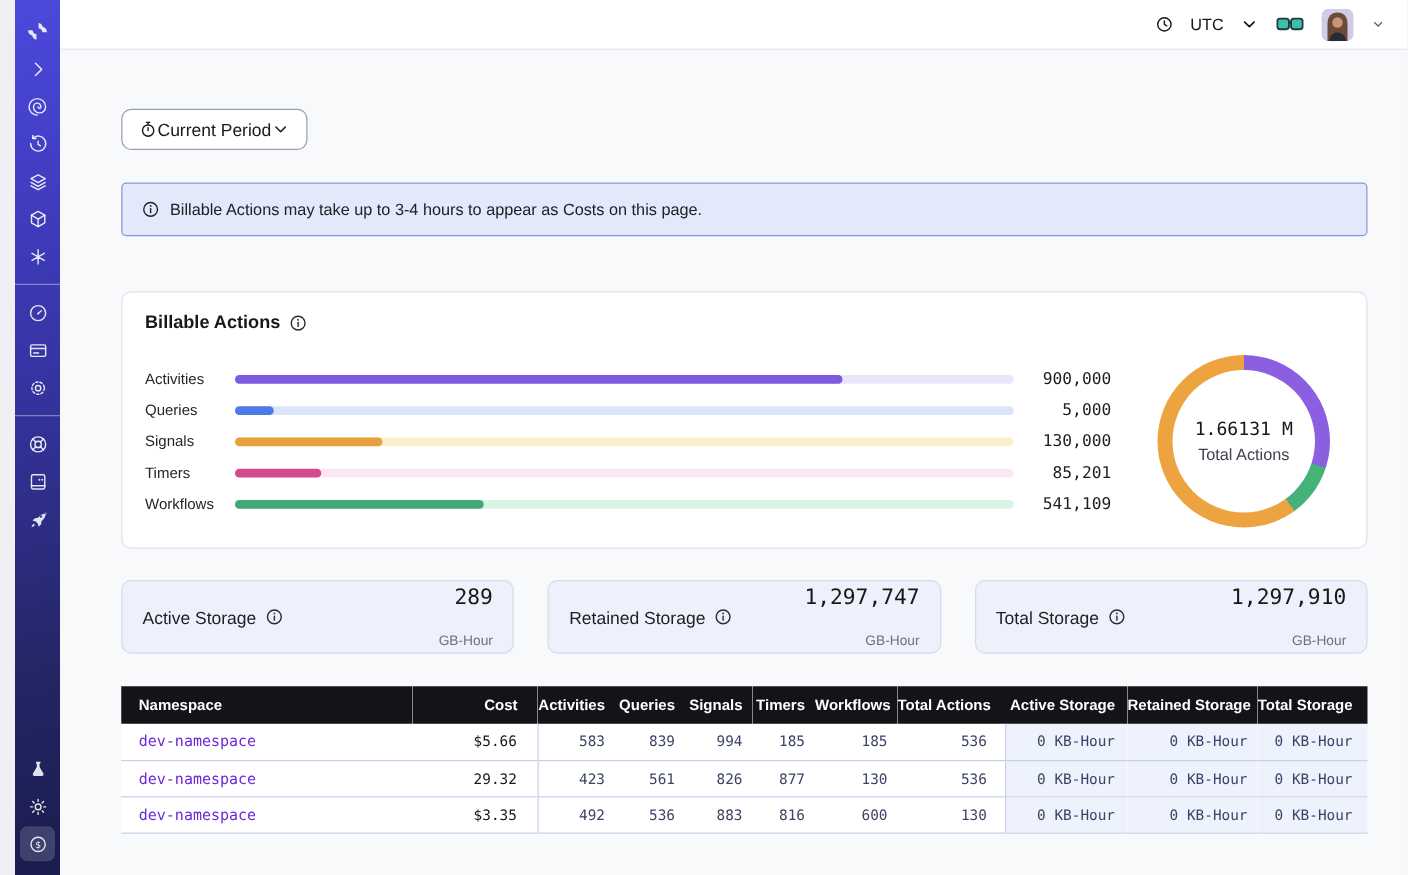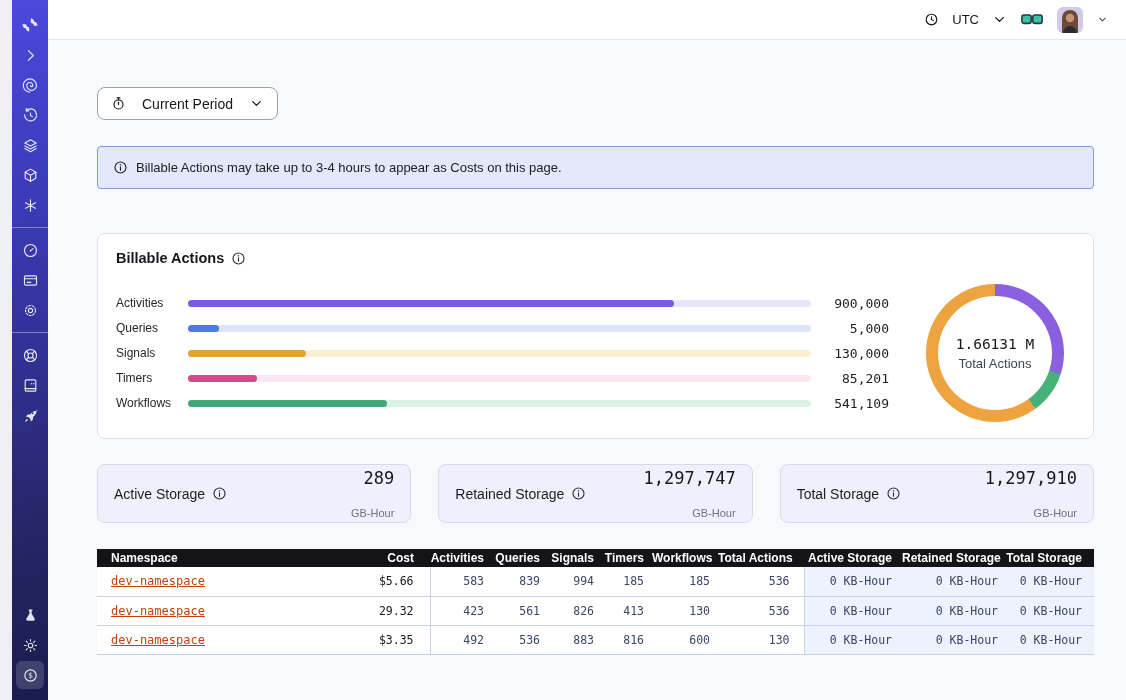--- a/index.html
+++ b/index.html
@@ -29,21 +29,21 @@
   .avatar { width:26px; height:26px; border-radius:6px; overflow:hidden; cursor:pointer; display:block; }
 
   
   #content { position:absolute; left:48px; top:40px; right:0; bottom:0; background:#f8f9fb;
     padding:0 32px 0 49px; overflow:hidden; }
 
   #page-header { margin-top:47px; display:flex; justify-content:space-between; align-items:flex-start; }
   #page-title { font-size:26px; font-weight:700; letter-spacing:-.2px; }
   #page-subtitle { font-size:11.5px; color:#3d3d46; margin-top:7px; }
   #period-btn { background:#fff; border:1px solid #9aa0b2; border-radius:8px; height:33px;
-    display:flex; align-items:center; gap:16px; padding:0 13px; font-size:14px; cursor:pointer; color:#17171c; }
+    display:flex; align-items:center; gap:0; padding:0 13px; font-size:14px; cursor:pointer; color:#17171c; }
   #period-btn svg { width:15px; height:15px; }
 
   #banner { margin-top:26px; background:#e3e8fa; border:1px solid #8796d8; border-radius:4px;
     padding:13px 15px; font-size:13px; display:flex; align-items:center; gap:8px; color:#202027; }
   #banner svg { width:15px; height:15px; flex:0 0 auto; }
 
   
   #billable-card { margin-top:44px; background:#fff; border:1px solid #dfe2ec; border-radius:8px;
     padding:16px 18px 16px 18px; }
   #billable-title-row { display:flex; align-items:center; gap:7px; font-size:14.5px; font-weight:700; }
@@ -73,43 +73,43 @@
     height:59px; display:flex; align-items:center; justify-content:space-between; padding:0 16px; }
   .storage-label { display:flex; align-items:center; gap:7px; font-size:14px; color:#1d1d24; }
   .storage-label svg { width:15px; height:15px; color:#2b2b33; }
   .storage-val { text-align:right; }
   .storage-num { font-family:"DejaVu Sans Mono", monospace; font-size:17px; color:#17171c; }
   .storage-unit { font-size:11px; color:#6d717f; margin-top:19px; }
 
   
   #ns-table-wrap { margin-top:26px; }
   table { width:100%; border-collapse:collapse; table-layout:fixed; background:#fff; }
-  thead tr { background:#141418; color:#fff; height:18px; }
+  thead tr { background:#141418; color:#fff; height:30px; }
   th { font-size:12px; font-weight:700; white-space:nowrap; overflow:hidden; }
   tbody tr { height:29px; border-bottom:1px solid #c9d1ea; background:#fff; }
   td { font-size:11.5px; white-space:nowrap; overflow:hidden; }
   .col-namespace { text-align:left; padding-left:14px; }
   .col-cost { width:100px; text-align:right; padding-right:16px; }
   .col-activities { width:62px; text-align:right; padding-right:8px; }
   .col-queries { width:56px; text-align:right; padding-right:8px; }
   .col-signals { width:54px; text-align:right; padding-right:8px; }
   .col-timers { width:50px; text-align:right; padding-right:8px; }
   .col-workflows { width:66px; text-align:right; padding-right:8px; }
   .col-total_actions { width:86px; text-align:right; padding-right:14px; }
   .col-active_storage { width:98px; text-align:right; padding-right:10px; }
   .col-retained_storage { width:104px; text-align:right; padding-right:8px; }
   .col-total_storage { width:88px; text-align:right; padding-right:12px; }
   td.col-activities, th.col-activities { border-left:0; }
   tbody td.col-activities { border-left:1px solid #c9d1ea; }
   tbody td.col-active_storage { border-left:1px solid #c9d1ea; }
   tbody td.storage-cell { background:#edf2fd; }
   td.num { font-family:"DejaVu Sans Mono", monospace; color:#3c4466; }
   td.col-cost { font-family:"DejaVu Sans Mono", monospace; color:#17171c; }
-  a.ns-link { font-family:"DejaVu Sans Mono", monospace; font-size:12px; color:#c2410c;
-    text-decoration:underline; cursor:pointer; }
+  a.ns-link { font-family:"DejaVu Sans Mono", monospace; font-size:12px; color:#6d28d9;
+    cursor:pointer; }
 </style>
 </head>
 <body>
 
 <nav id="sidebar">
     <div class="sb-item logo">
       <svg viewBox="0 0 24 24" fill="none" stroke="currentColor" stroke-width="1.6" stroke-linecap="round" stroke-linejoin="round">
         <path fill="currentColor" stroke="none" d="M12 4c3 0 4.6 1.5 5.1 4 2.5.5 3.9 2.1 3.9 5h-4.2c-.4-2.2-1.6-3.4-3.8-3.8V4zM12 20c-3 0-4.6-1.5-5.1-4-2.5-.5-3.9-2.1-3.9-5h4.2c.4 2.2 1.6 3.4 3.8 3.8V20z"></path>
       </svg>
     </div>
@@ -400,21 +400,21 @@
             <td class="col-active_storage storage-cell num">0 KB-Hour</td>
             <td class="col-retained_storage storage-cell num">0 KB-Hour</td>
             <td class="col-total_storage storage-cell num">0 KB-Hour</td>
           </tr>
           <tr>
             <td class="col-namespace"><a class="ns-link">dev-namespace</a></td>
             <td class="col-cost">29.32</td>
             <td class="col-activities num">423</td>
             <td class="col-queries num">561</td>
             <td class="col-signals num">826</td>
-            <td class="col-timers num">413</td>
+            <td class="col-timers num">877</td>
             <td class="col-workflows num">130</td>
             <td class="col-total_actions num">536</td>
             <td class="col-active_storage storage-cell num">0 KB-Hour</td>
             <td class="col-retained_storage storage-cell num">0 KB-Hour</td>
             <td class="col-total_storage storage-cell num">0 KB-Hour</td>
           </tr>
           <tr>
             <td class="col-namespace"><a class="ns-link">dev-namespace</a></td>
             <td class="col-cost">$3.35</td>
             <td class="col-activities num">492</td>

